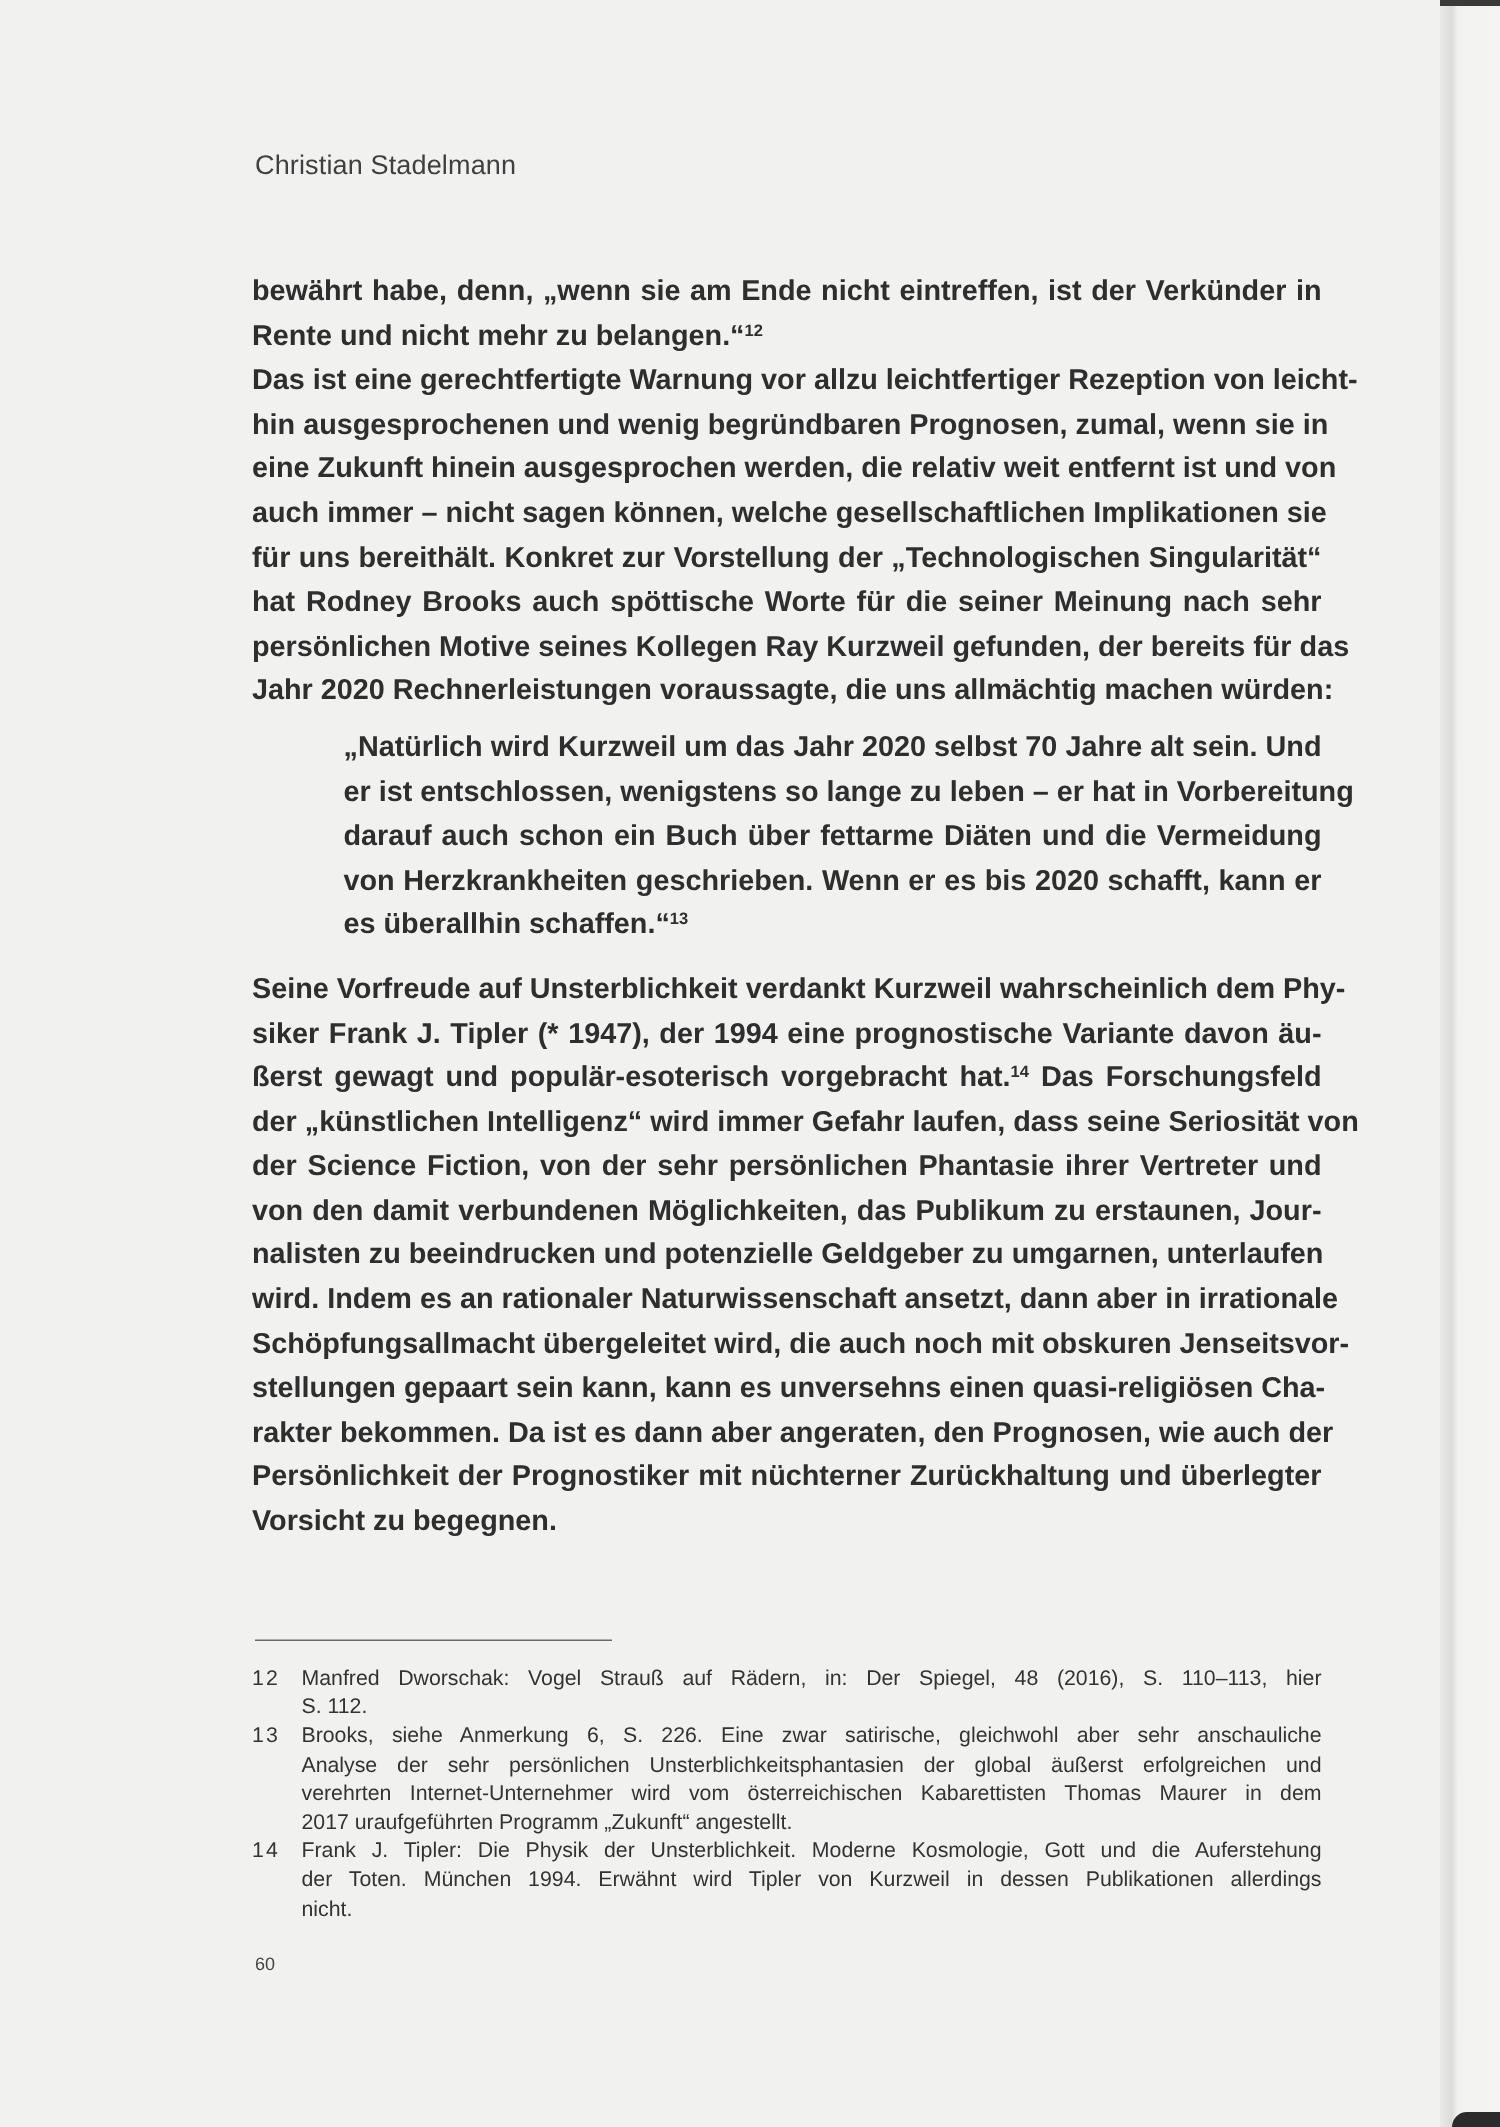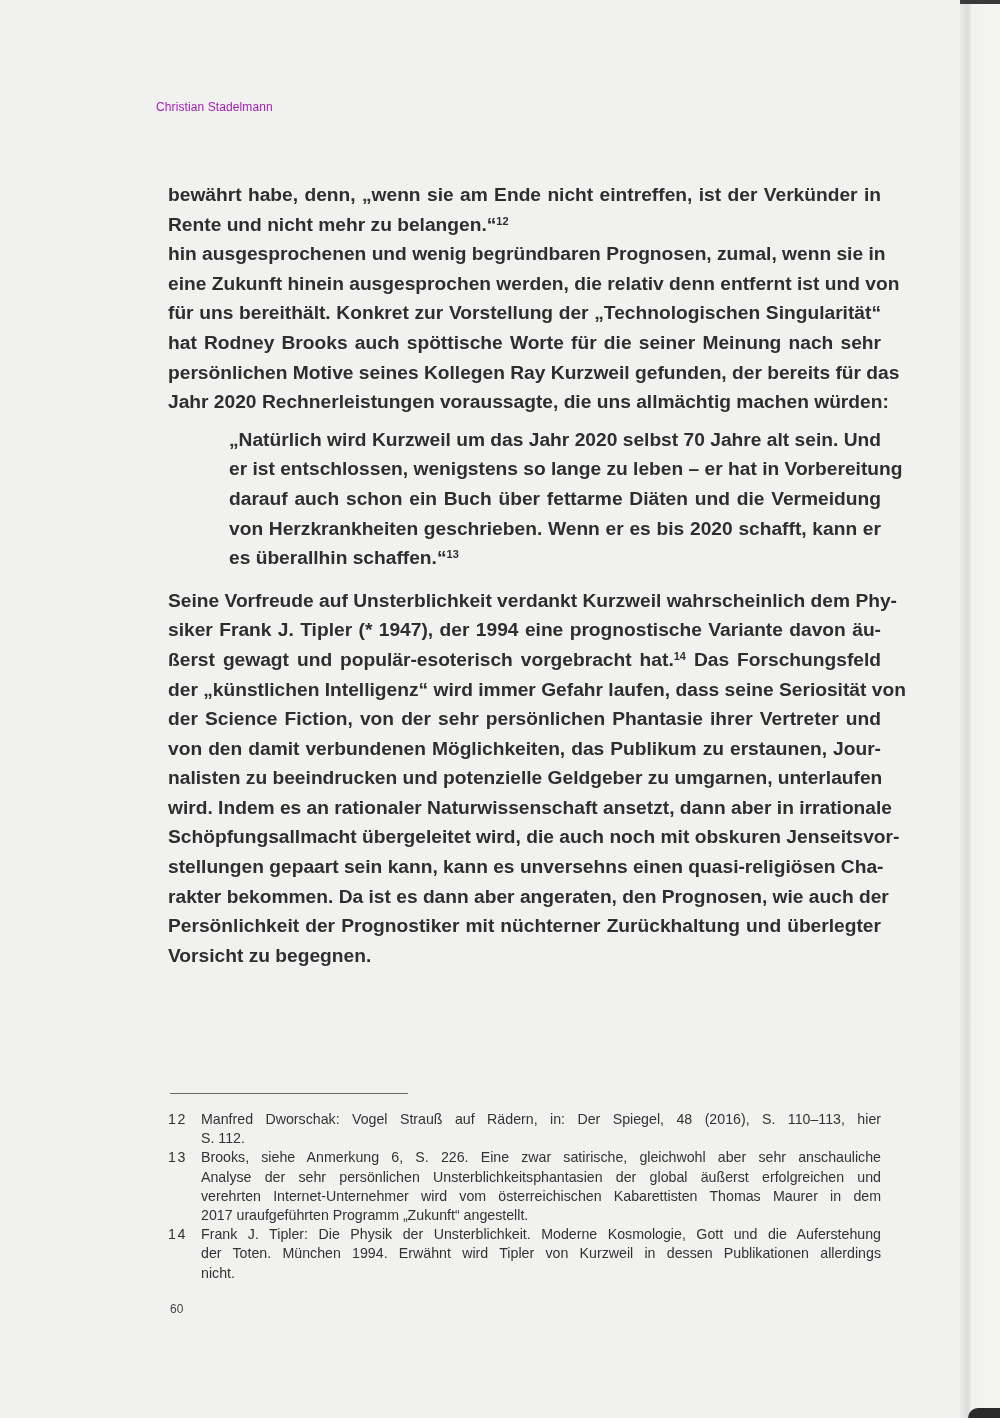--- a/index.html
+++ b/index.html
@@ -42,24 +42,24 @@
       position: absolute;
       left: 968px;
       top: 1408px;
       width: 32px;
       height: 10px;
       background: #2b2b2b;
       border-top-left-radius: 10px;
     }
     .running-head {
       position: absolute;
-      left: 156px;
+      left: 170px;
       top: 100px;
-      font-size: 12px;
-      color: #a21caf;
+      font-size: 18px;
+      color: #404040;
       letter-spacing: 0.1px;
     }
     .body-text {
       position: absolute;
       left: 168px;
       top: 180px;
       width: 713px;
       color: #2e2e2e;
       font-size: 19.2px;
       line-height: 29.6px;
@@ -141,22 +141,24 @@
   <div class="running-head">Christian Stadelmann</div>
 
   <div class="body-text">
 
     <div>
       <span class="line">bewährt habe, denn, „wenn sie am Ende nicht eintreffen, ist der Verkünder in</span>
       <span class="line last"><span>Rente und nicht mehr zu belangen.“</span><sup>12</sup></span>
     </div>
 
     <div>
+      <span class="line">Das ist eine gerechtfertigte Warnung vor allzu leichtfertiger Rezeption von leicht-</span>
       <span class="line">hin ausgesprochenen und wenig begründbaren Prognosen, zumal, wenn sie in</span>
-      <span class="line">eine Zukunft hinein ausgesprochen werden, die relativ denn entfernt ist und von</span>
+      <span class="line">eine Zukunft hinein ausgesprochen werden, die relativ weit entfernt ist und von</span>
+      <span class="line">auch immer – nicht sagen können, welche gesellschaftlichen Implikationen sie</span>
       <span class="line">für uns bereithält. Konkret zur Vorstellung der „Technologischen Singularität“</span>
       <span class="line">hat Rodney Brooks auch spöttische Worte für die seiner Meinung nach sehr</span>
       <span class="line">persönlichen Motive seines Kollegen Ray Kurzweil gefunden, der bereits für das</span>
       <span class="line">Jahr 2020 Rechnerleistungen voraussagte, die uns allmächtig machen würden:</span>
     </div>
 
     <div class="quote">
       <span class="line">„Natürlich wird Kurzweil um das Jahr 2020 selbst 70 Jahre alt sein. Und</span>
       <span class="line">er ist entschlossen, wenigstens so lange zu leben – er hat in Vorbereitung</span>
       <span class="line">darauf auch schon ein Buch über fettarme Diäten und die Vermeidung</span>

